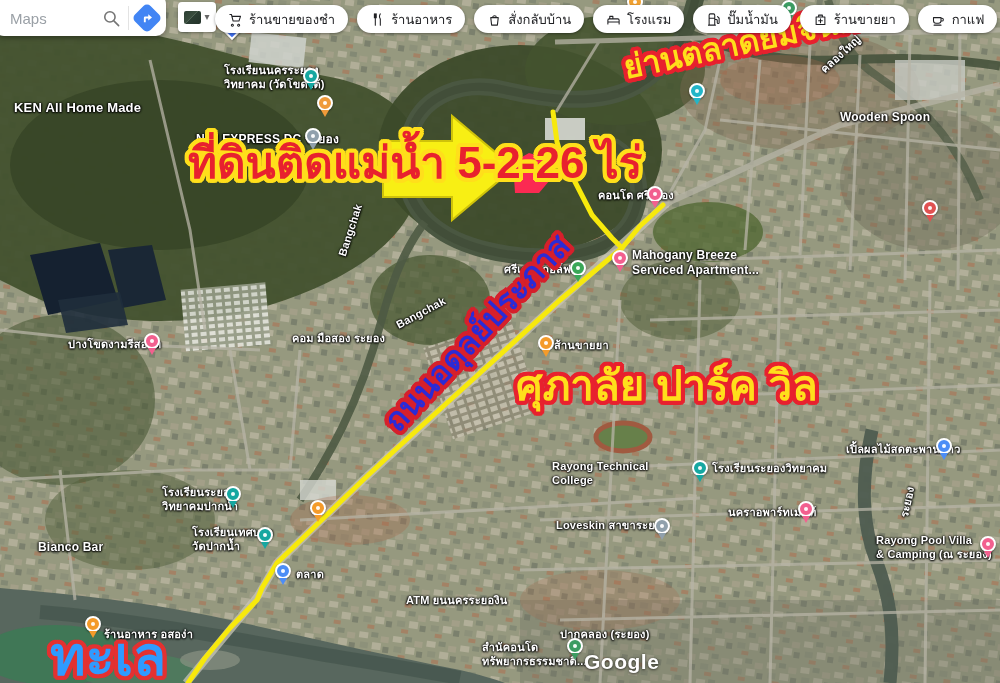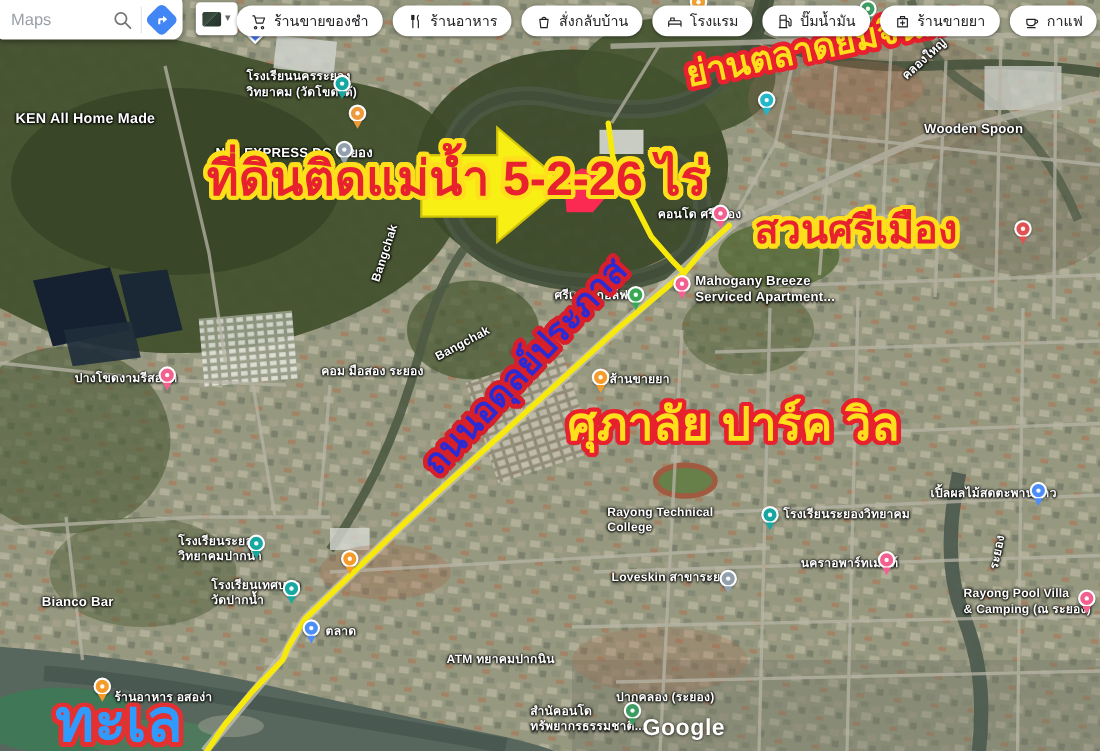--- a/index.html
+++ b/index.html
@@ -226,21 +226,21 @@
       <div class="map-label" style="left: 876px; top: 534px; font-size: 11px;">Rayong Pool Villa
 &amp; Camping (ณ ระยอง)</div>
       <div class="map-label" style="left: 556px; top: 519px; font-size: 11px;">Loveskin สาขาระยอง</div>
       <div class="map-label" style="left: 162px; top: 486px; font-size: 11px;">โรงเรียนระยอง
 วิทยาคมปากน้ำ</div>
       <div class="map-label" style="left: 192px; top: 526px; font-size: 11px;">โรงเรียนเทศบาล
 วัดปากน้ำ</div>
       <div class="map-label" style="left: 560px; top: 628px; font-size: 11px;">ปากคลอง (ระยอง)</div>
       <div class="map-label" style="left: 482px; top: 641px; font-size: 11px;">สำนัคอนโด
 ทรัพยากรธรรมชาติ...</div>
-      <div class="map-label" style="left: 406px; top: 594px; font-size: 11px;">ATM ทยาคมปากนิน</div>
+      <div class="map-label" style="left: 406px; top: 594px; font-size: 11px;">ATM ยนนครระยองิน</div>
       <div class="map-label" style="left: 104px; top: 628px; font-size: 11px;">ร้านอาหาร อสอง่า</div>
       <div class="map-label" style="left: 38px; top: 540px; font-size: 12px;">Bianco Bar</div>
       <div class="map-label" style="left: 898px; top: 516px; font-size: 11px; transform: rotate(-78deg); transform-origin: left top;">ระยอง</div>
       <div class="map-label" style="left: 296px; top: 568px; font-size: 11px;">ตลาด</div>
     </div>
   <div id="pins">
       <div class="pin nav" style="left: 232px; top: 30px;">
         <div class="head" style="background: rgb(66, 115, 245);"></div>
       </div>
       <div class="pin" style="left: 325px; top: 103px;">
@@ -332,21 +332,20 @@
         <div class="tail" style="border-top-color: rgb(60, 156, 98);"></div>
       </div>
       <div class="pin" style="left: 930px; top: 208px;">
         <div class="head" style="background: rgb(224, 82, 82);"></div>
         <div class="tail" style="border-top-color: rgb(224, 82, 82);"></div>
       </div>
     </div>
   <div id="annotations">
       <div class="annotation red-yellow" style="left: 188px; top: 130px; font-size: 44px;">ที่ดินติดแม่น้ำ 5-2-26 ไร่</div>
       <div class="annotation yellow-red" style="left: 624px; top: 44px; font-size: 32px; transform: rotate(-12deg); transform-origin: left center;">ย่านตลาดยมจินดา</div>
-      <div class="annotation red-yellow" style="left: 686px; top: 182px; font-size: 36px;">สวนศรีเมือง</div>
       <div class="annotation blue-red" style="left: 390px; top: 402px; font-size: 32px; transform: rotate(-47deg); transform-origin: left center;">ถนนอดุลย์ประภาส</div>
       <div class="annotation yellow-red" style="left: 516px; top: 354px; font-size: 42px;">ศุภาลัย ปาร์ค วิล</div>
       <div class="annotation sky-red" style="left: 50px; top: 616px; font-size: 54px;">ทะเล</div>
     </div>
 
   <div class="watermark">Google</div>
 
   <div class="searchbox">
     <input placeholder="Maps" style="">
     <svg class="sicon" viewBox="0 0 24 24">

